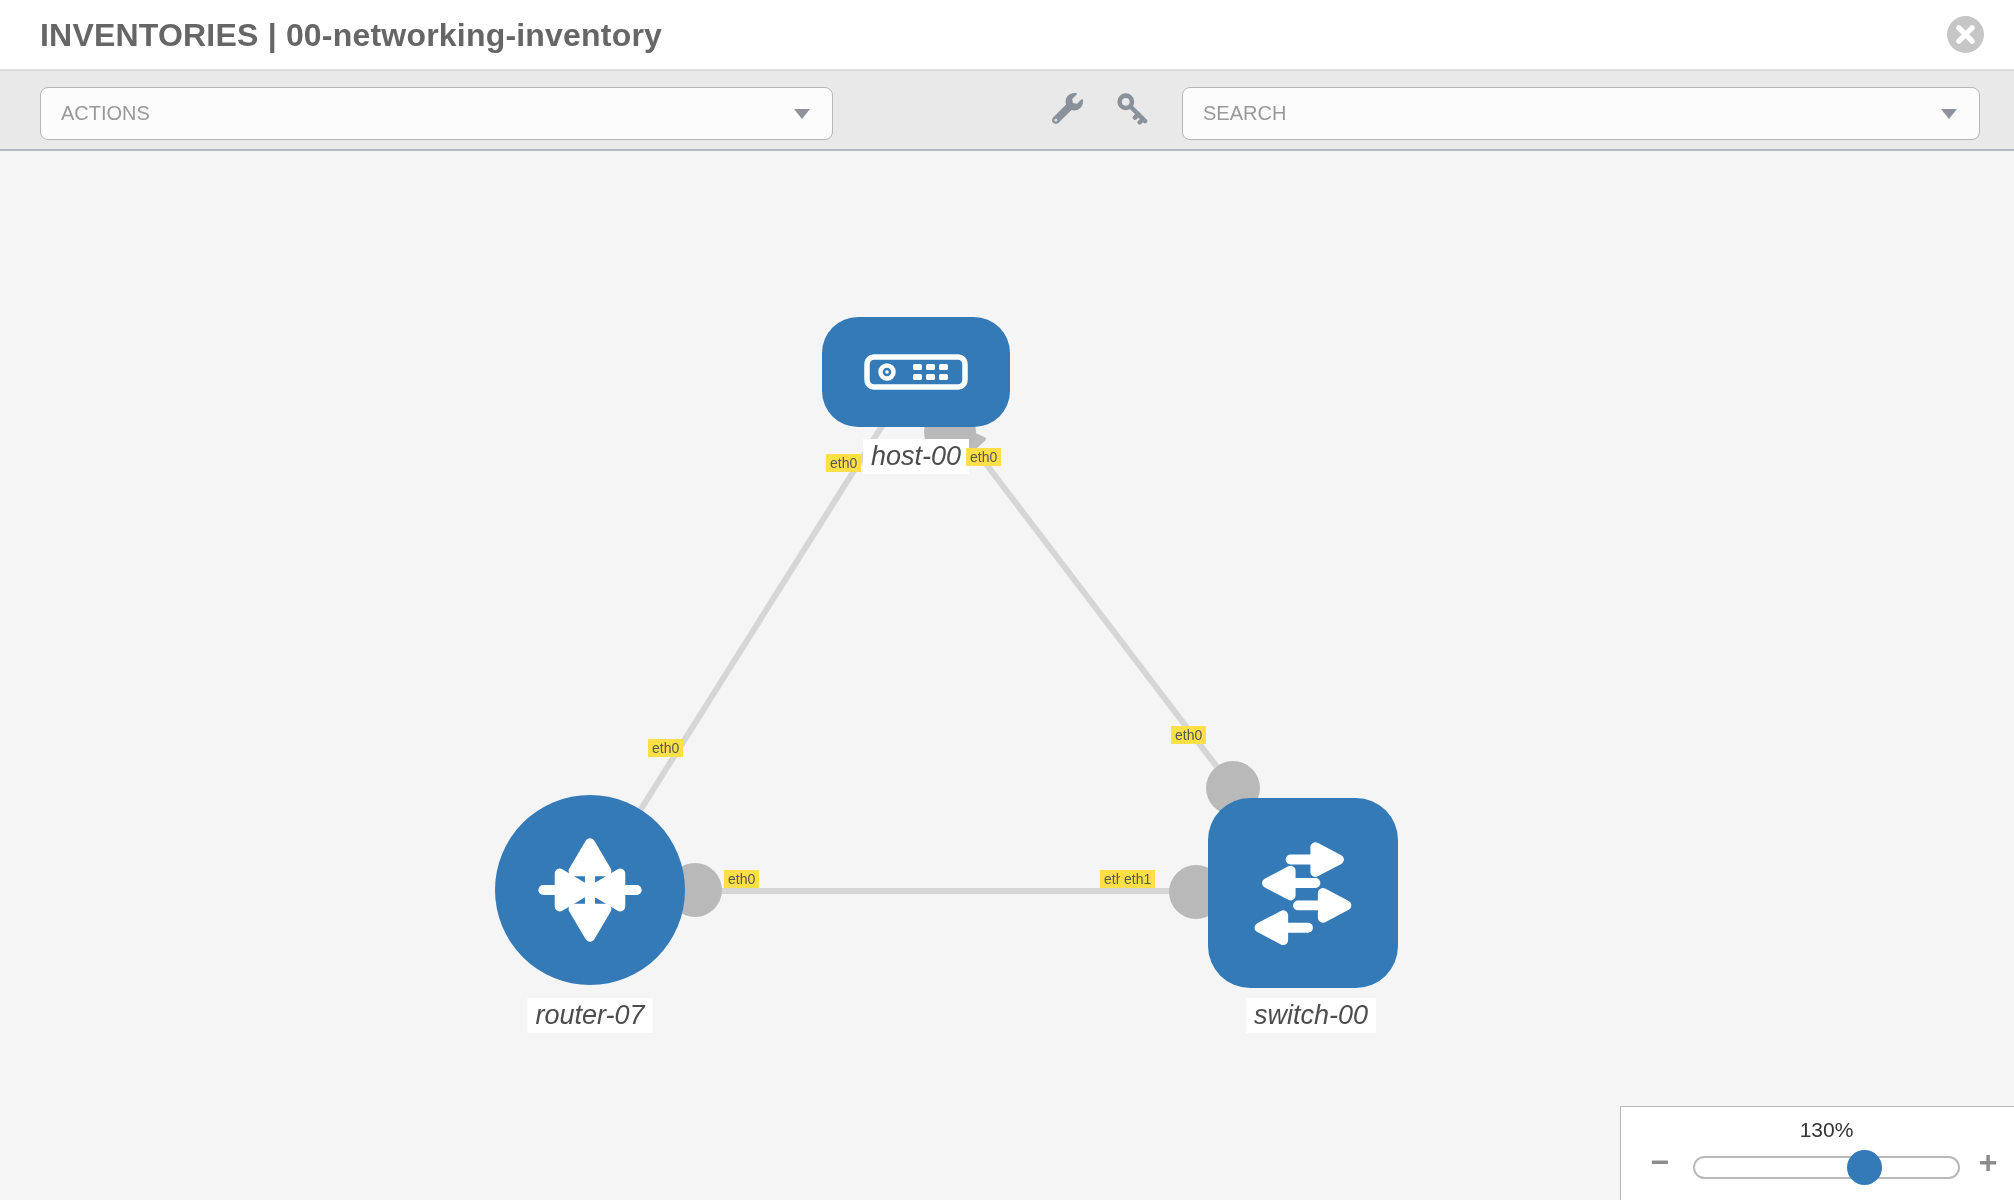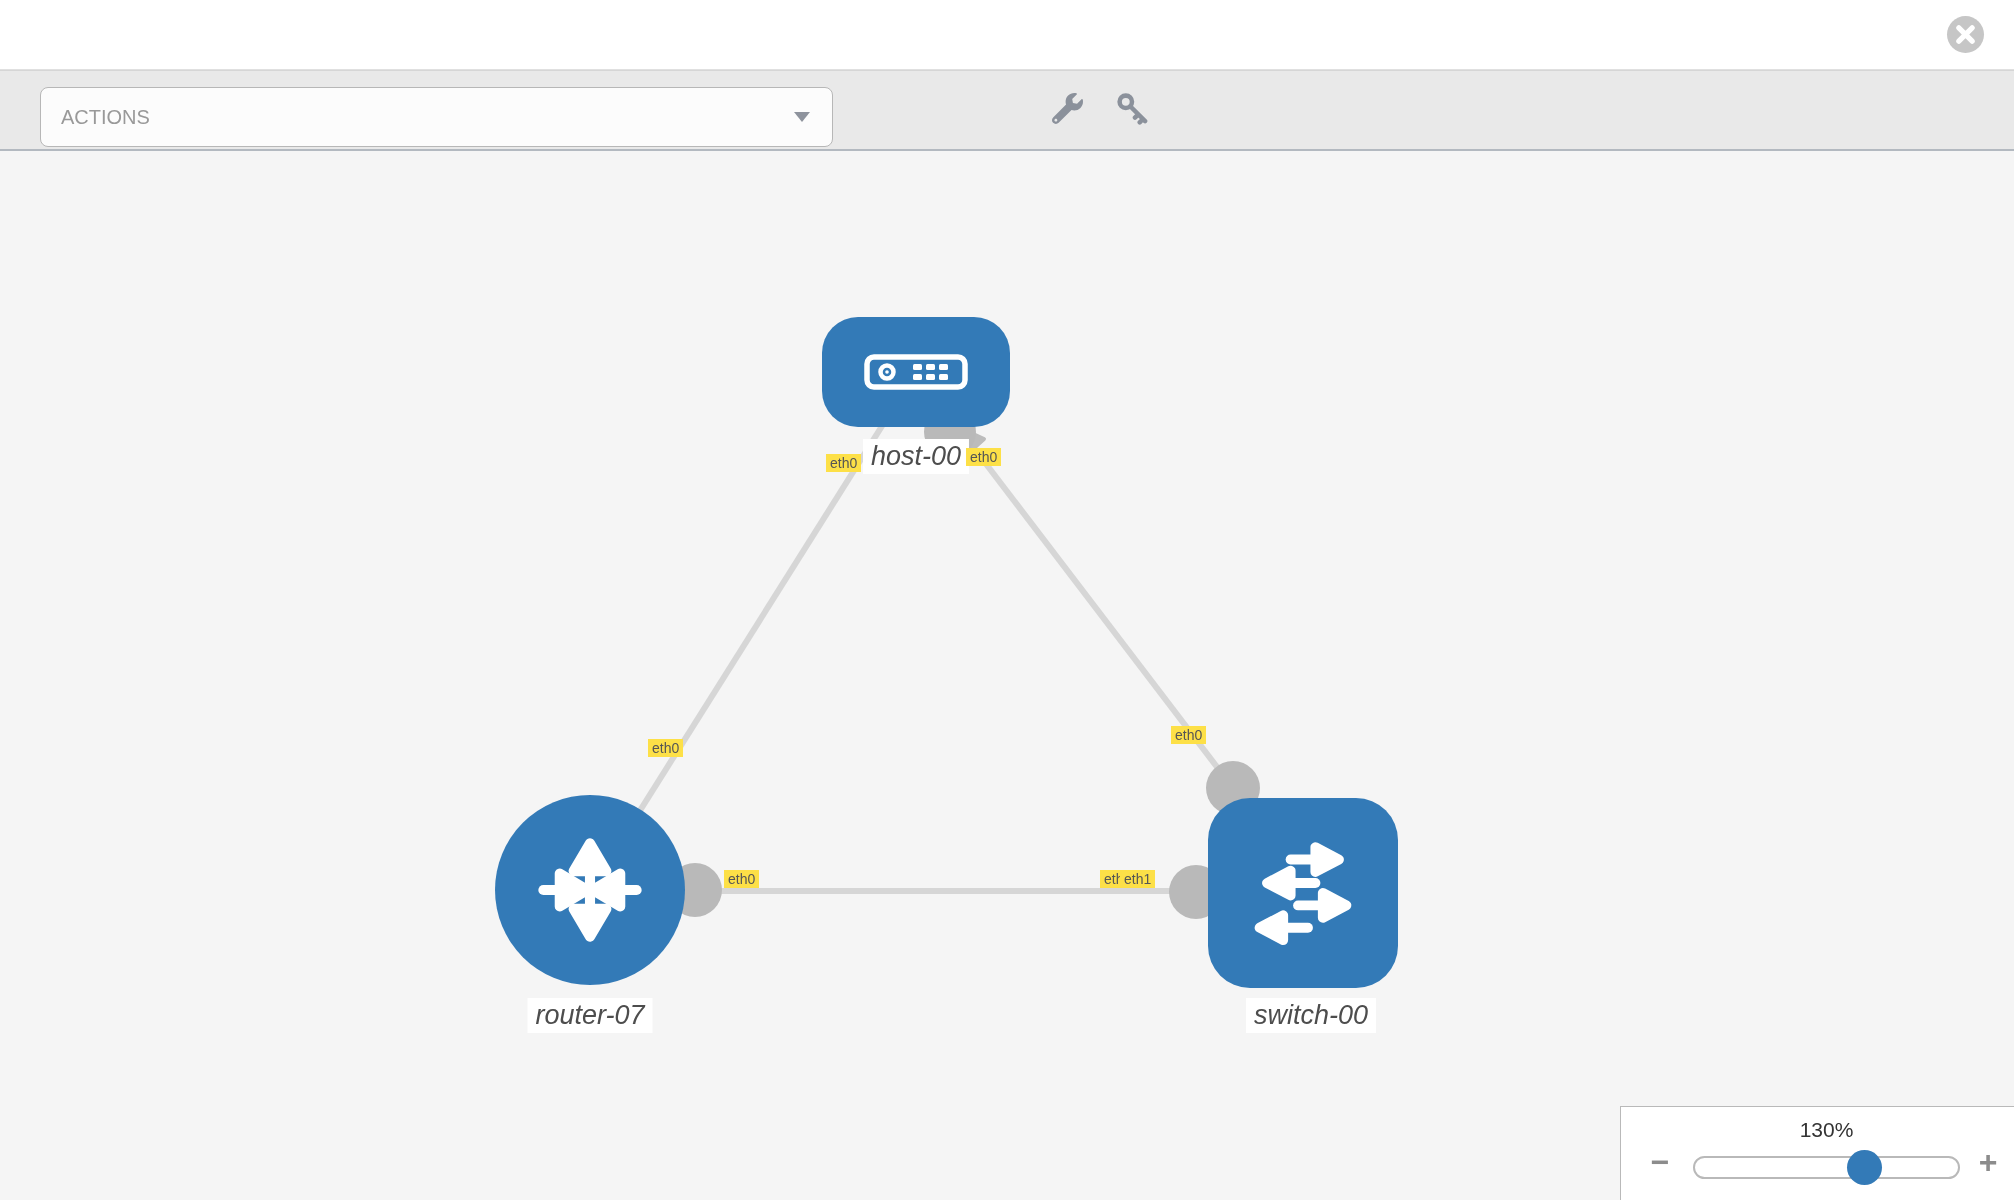--- a/index.html
+++ b/index.html
@@ -5,21 +5,21 @@
   * { margin:0; padding:0; box-sizing:border-box; }
   html,body { width:2014px; height:1200px; font-family:"Liberation Sans", sans-serif; background:#fff; overflow:hidden; }
 
   
   .header { position:relative; width:2014px; height:70px; background:#fff; border-bottom:1px solid #e0e0e0; }
   .page-title { position:absolute; left:40px; top:0; line-height:70px; font-size:32px; font-weight:bold; color:#666; letter-spacing:0.2px; }
   .close-btn { position:absolute; right:30px; top:16px; width:37px; height:37px; border-radius:50%; background:#c6c6c6; display:flex; align-items:center; justify-content:center; cursor:pointer; }
 
   
   .toolbar { position:relative; width:2014px; height:81px; background:#e9e9e9; border-top:1px solid #d6d6d6; border-bottom:2px solid #b3b9c0; }
-  .select-box { position:absolute; top:16px; height:60px; background:#fcfcfc; border:1px solid #b7b7b7; border-radius:8px; display:flex; align-items:center; padding:0 20px; color:#999; font-size:20px; cursor:pointer; }
+  .select-box { position:absolute; top:16px; height:53px; background:#fcfcfc; border:1px solid #b7b7b7; border-radius:8px; display:flex; align-items:center; padding:0 20px; color:#999; font-size:20px; cursor:pointer; }
   .caret { position:absolute; right:22px; top:50%; transform:translateY(-50%); width:0; height:0; border-left:8px solid transparent; border-right:8px solid transparent; border-top:10px solid #8e939d; }
   .tool-icon-btn { position:absolute; top:19px; width:36px; height:36px; display:flex; align-items:center; justify-content:center; cursor:pointer; }
 
   
   .canvas { position:relative; width:2014px; height:1049px; background:#f5f5f5; overflow:hidden; }
   .links-svg { position:absolute; left:0; top:0; z-index:1; }
   .node { position:absolute; background:#337ab7; display:flex; align-items:center; justify-content:center; z-index:2; cursor:pointer; }
   .node-host   { left:822px;  top:166px; width:188px; height:110px; border-radius:36px; }
   .node-router { left:495px;  top:644px; width:190px; height:190px; border-radius:50%; }
   .node-switch { left:1208px; top:647px; width:190px; height:190px; border-radius:42px; }
@@ -33,20 +33,21 @@
   .zoom-btn { position:absolute; top:38px; width:34px; height:34px; font-size:32px; font-weight:bold; color:#8c8c8c; text-align:center; line-height:34px; cursor:pointer; user-select:none; }
   .zoom-out { left:22px; }
   .zoom-in  { left:350px; }
   .zoom-track { position:absolute; left:72px; top:49px; width:267px; height:23px; background:#fff; border:2px solid #b9b9b9; border-radius:12px; cursor:pointer; }
   .zoom-thumb { position:absolute; left:226px; top:43px; width:35px; height:35px; border-radius:50%; background:#337ab7; cursor:grab; }
 </style>
 </head>
 <body>
 
 <div class="header">
+  <div class="page-title">INVENTORIES | 00-networking-inventory</div>
   <div class="close-btn">
     <svg width="19" height="19" viewBox="0 0 20 20">
       <path d="M3 3 L17 17 M17 3 L3 17" stroke="#fff" stroke-width="5.5" stroke-linecap="round"></path>
     </svg>
   </div>
 </div>
 
 <div class="toolbar">
   <div class="select-box" style="left:40px; width:793px;">
     <span>ACTIONS</span>
@@ -59,20 +60,24 @@
     </svg>
   </div>
 
   <div class="tool-icon-btn" style="left:1114px;">
     <svg width="33" height="33" viewBox="0 0 32 32">
       <circle cx="9.5" cy="9.5" r="6" fill="none" stroke="#8b919b" stroke-width="4.4"></circle>
       <path d="M13.8 13.8 L28.2 28.2 M21.6 21.6 L18.4 24.8 M26.2 26.2 L23 29.4" stroke="#8b919b" stroke-width="4.4" stroke-linecap="round" fill="none"></path>
     </svg>
   </div>
 
+  <div class="select-box" style="left:1182px; width:798px;">
+    <span>SEARCH</span>
+    <span class="caret"></span>
+  </div>
 </div>
 
 <div class="canvas">
 
   <svg class="links-svg" width="2014" height="1049">
 
     <line x1="916" y1="221" x2="590" y2="739" stroke="#d6d6d6" stroke-width="6"></line>
     <line x1="916" y1="221" x2="1233" y2="637" stroke="#d6d6d6" stroke-width="6"></line>
     <line x1="590" y1="740" x2="1303" y2="740" stroke="#d6d6d6" stroke-width="6"></line>
 

